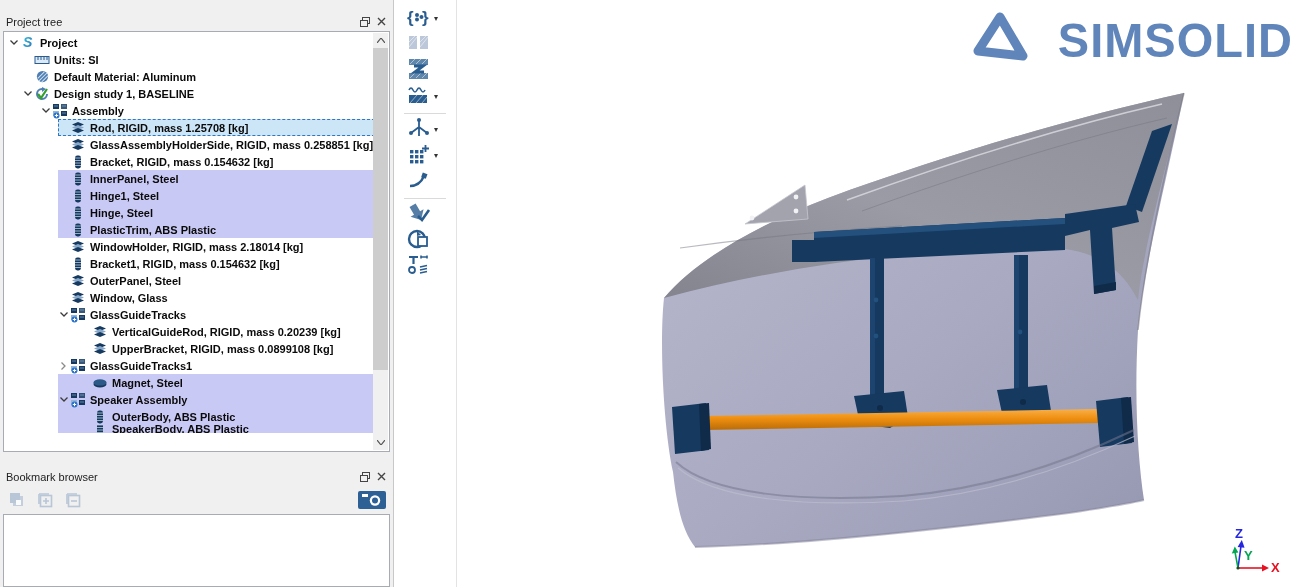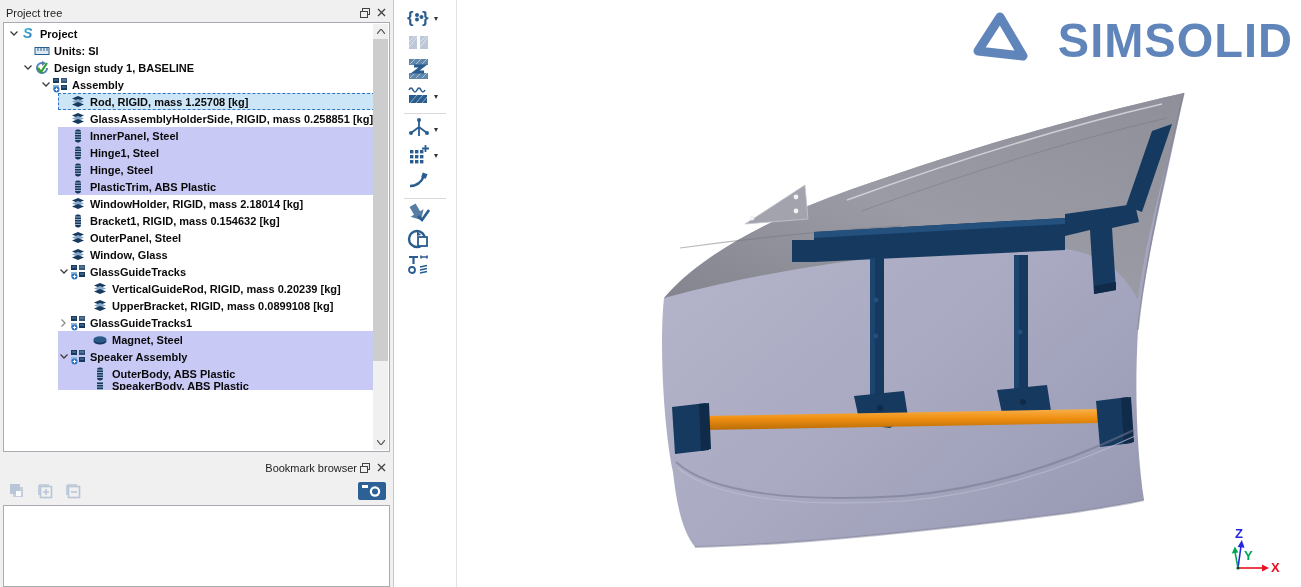--- a/index.html
+++ b/index.html
@@ -3,22 +3,22 @@
 <meta charset="utf-8">
 <style>
   html,body{margin:0;padding:0;}
   body{width:1301px;height:587px;overflow:hidden;font-family:"Liberation Sans",sans-serif;background:#fff;}
   #app{position:relative;width:1301px;height:587px;display:flex;}
 
   
   #left-col{width:393px;flex:0 0 393px;display:flex;flex-direction:column;background:#f0f0f0;border-right:1px solid #c8c8c8;}
   .dock-panel{display:flex;flex-direction:column;}
   #project-tree-panel{height:455px;flex:0 0 455px;}
-  #bookmark-panel{flex:1;text-align:right;}
-  .dock-title{height:19px;flex:0 0 19px;display:flex;align-items:center;padding:3px 4px 0 6px;font-size:11px;color:#222;background:#f0f0f0;}
+  #bookmark-panel{flex:1;}
+  .dock-title{height:19px;flex:0 0 19px;display:flex;align-items:center;padding:12px 4px 0 6px;font-size:11px;color:#222;background:#f0f0f0;}
   .dock-title .ttl{flex:1;}
   .winbtn{width:16px;height:14px;display:flex;align-items:center;justify-content:center;color:#444;cursor:default;}
   .winbtn svg{display:block;}
   .panel-body{position:relative;flex:1;margin:0 3px 3px 3px;background:#fff;border:1px solid #a7acb2;overflow:hidden;}
 
   
   #tree{position:absolute;inset:1px 16px 1px 1px;overflow:hidden;padding-top:1px;}
   .trow{position:relative;height:17px;display:flex;align-items:center;white-space:nowrap;font-size:11px;font-weight:700;color:#0a0a0a;}
   .trow.clip{height:8px;overflow:hidden;}
   .trow .band{position:absolute;top:0;bottom:0;z-index:0;}
@@ -107,20 +107,32 @@
                 <svg width="16" height="16" viewBox="0 0 16 16">
                   <rect x="1" y="4.5" width="14" height="7" fill="#dce9f7" stroke="#2a5d8f"></rect>
                   <path d="M4,4.5 V8 M7,4.5 V8 M10,4.5 V8 M13,4.5 V8" stroke="#2a5d8f" stroke-width="1"></path>
                 </svg>
               </span>
               <span class="tlabel">Units: SI</span>
             </div>
             <div class="trow">
               <span class="band"></span>
               <span style="width: 16px; flex: 0 0 16px;"></span>
+              <span class="chev"></span>
+              <span class="ticon">
+                <svg width="15" height="15" viewBox="0 0 16 16">
+                  <circle cx="8" cy="8" r="6" fill="#4f7fb2"></circle>
+                  <path d="M3,10 L10,3 M4,13 L13,4 M7,14 L14,7" stroke="#cfe0f0" stroke-width="1.1"></path>
+                </svg>
+              </span>
+              <span class="tlabel">Default Material: Aluminum</span>
+            </div>
+            <div class="trow">
+              <span class="band"></span>
+              <span style="width: 16px; flex: 0 0 16px;"></span>
               <span class="chev">
                 <svg width="8" height="5" viewBox="0 0 8 5">
                   <path d="M0.5,0.5 L4,4 L7.5,0.5" fill="none" stroke="#3c3c3c" stroke-width="1.3"></path>
                 </svg>
               </span>
               <span class="ticon">
                 <svg width="16" height="16" viewBox="0 0 16 16">
                   <path d="M13,8 A5,5 0 1 1 8,3" fill="none" stroke="#4f7fb2" stroke-width="2"></path>
                   <path d="M8,1 L12,3 L8,6 Z" fill="#4f7fb2"></path>
                   <path d="M4,8 L7,12 L13,3" fill="none" stroke="#33a02c" stroke-width="2.2"></path>
@@ -167,20 +179,32 @@
               <span style="width: 52px; flex: 0 0 52px;"></span>
               <span class="chev"></span>
               <span class="ticon">
                 <svg width="16" height="16" viewBox="0 0 16 16">
                   <path d="M2,4.5 L8,2 L14,4.5 L8,7 Z" fill="#16395f"></path>
                   <path d="M2,7.5 L8,5 L14,7.5 L8,10 Z" fill="#87a8c8"></path>
                   <path d="M2,10.5 L8,8 L14,10.5 L8,13 Z" fill="#16395f"></path>
                 </svg>
               </span>
               <span class="tlabel">GlassAssemblyHolderSide, RIGID, mass 0.258851 [kg]</span>
+            </div>
+            <div class="trow">
+              <span class="band"></span>
+              <span style="width: 52px; flex: 0 0 52px;"></span>
+              <span class="chev"></span>
+              <span class="ticon">
+                <svg width="16" height="16" viewBox="0 0 16 16">
+                  <rect x="5" y="1.5" width="6" height="13" rx="2.4" fill="#16395f"></rect>
+                  <path d="M5,4 h6 M5,6.5 h6 M5,9 h6 M5,11.5 h6" stroke="#cfe0f0" stroke-width="0.9" opacity="0.8"></path>
+                </svg>
+              </span>
+              <span class="tlabel">Bracket, RIGID, mass 0.154632 [kg]</span>
             </div>
             <div class="trow multi">
               <span class="band"></span>
               <span style="width: 52px; flex: 0 0 52px;"></span>
               <span class="chev"></span>
               <span class="ticon">
                 <svg width="16" height="16" viewBox="0 0 16 16">
                   <rect x="5" y="1.5" width="6" height="13" rx="2.4" fill="#16395f"></rect>
                   <path d="M5,4 h6 M5,6.5 h6 M5,9 h6 M5,11.5 h6" stroke="#cfe0f0" stroke-width="0.9" opacity="0.8"></path>
                 </svg>

